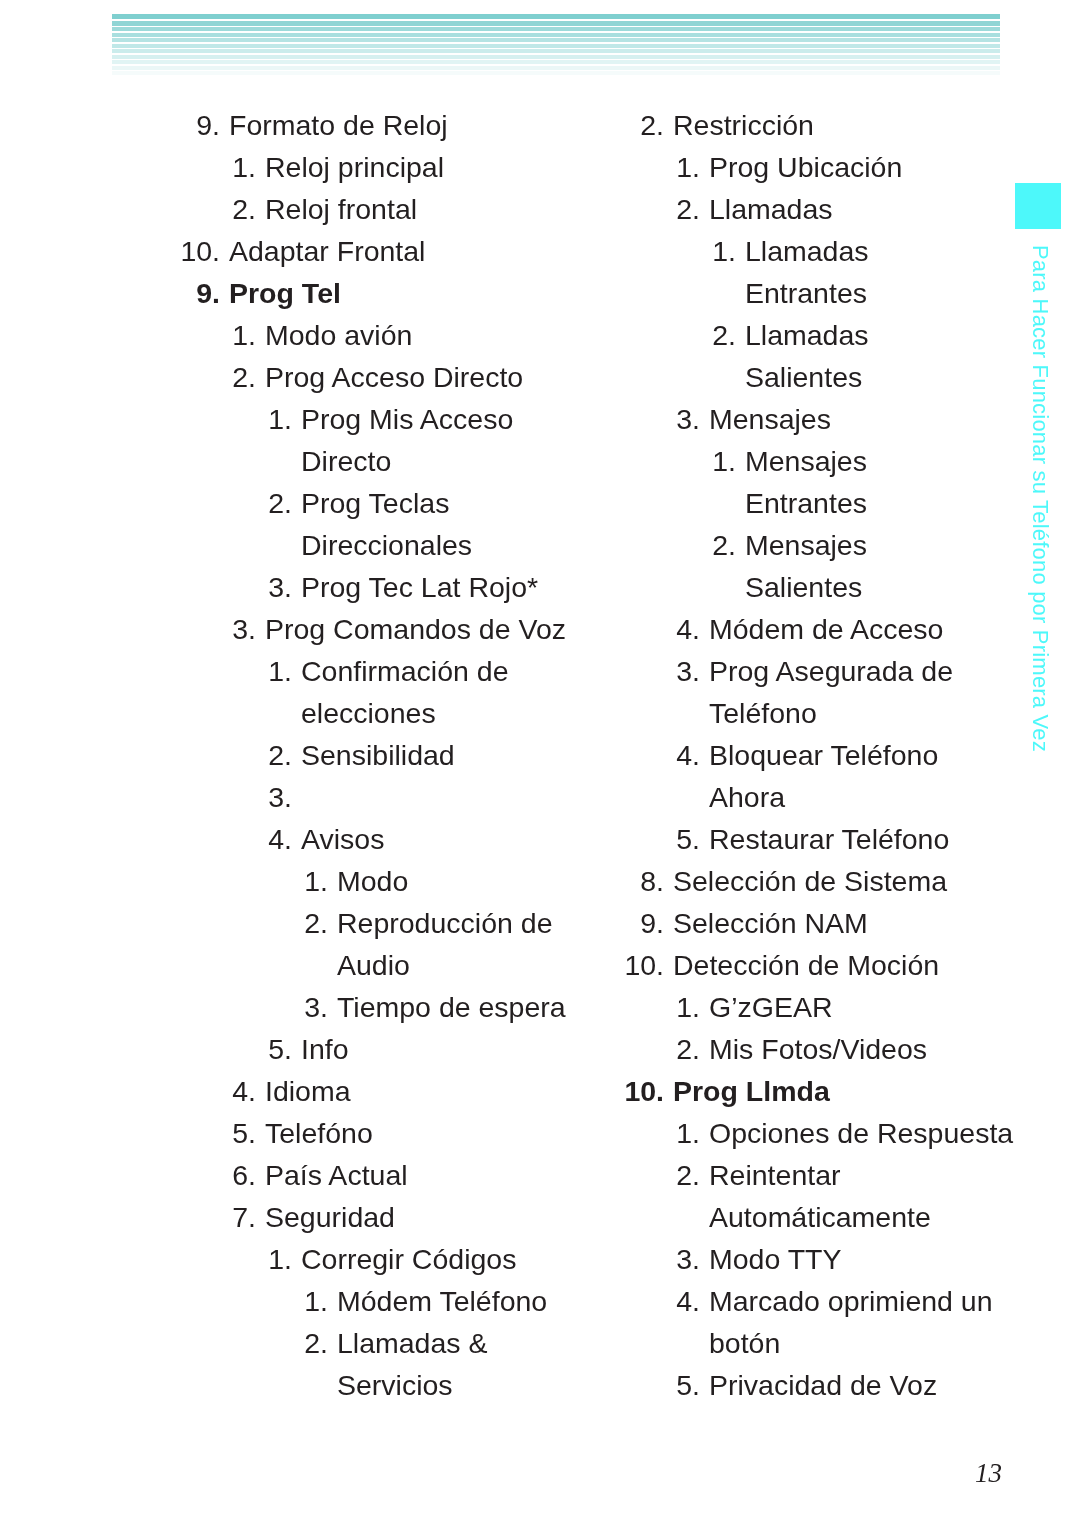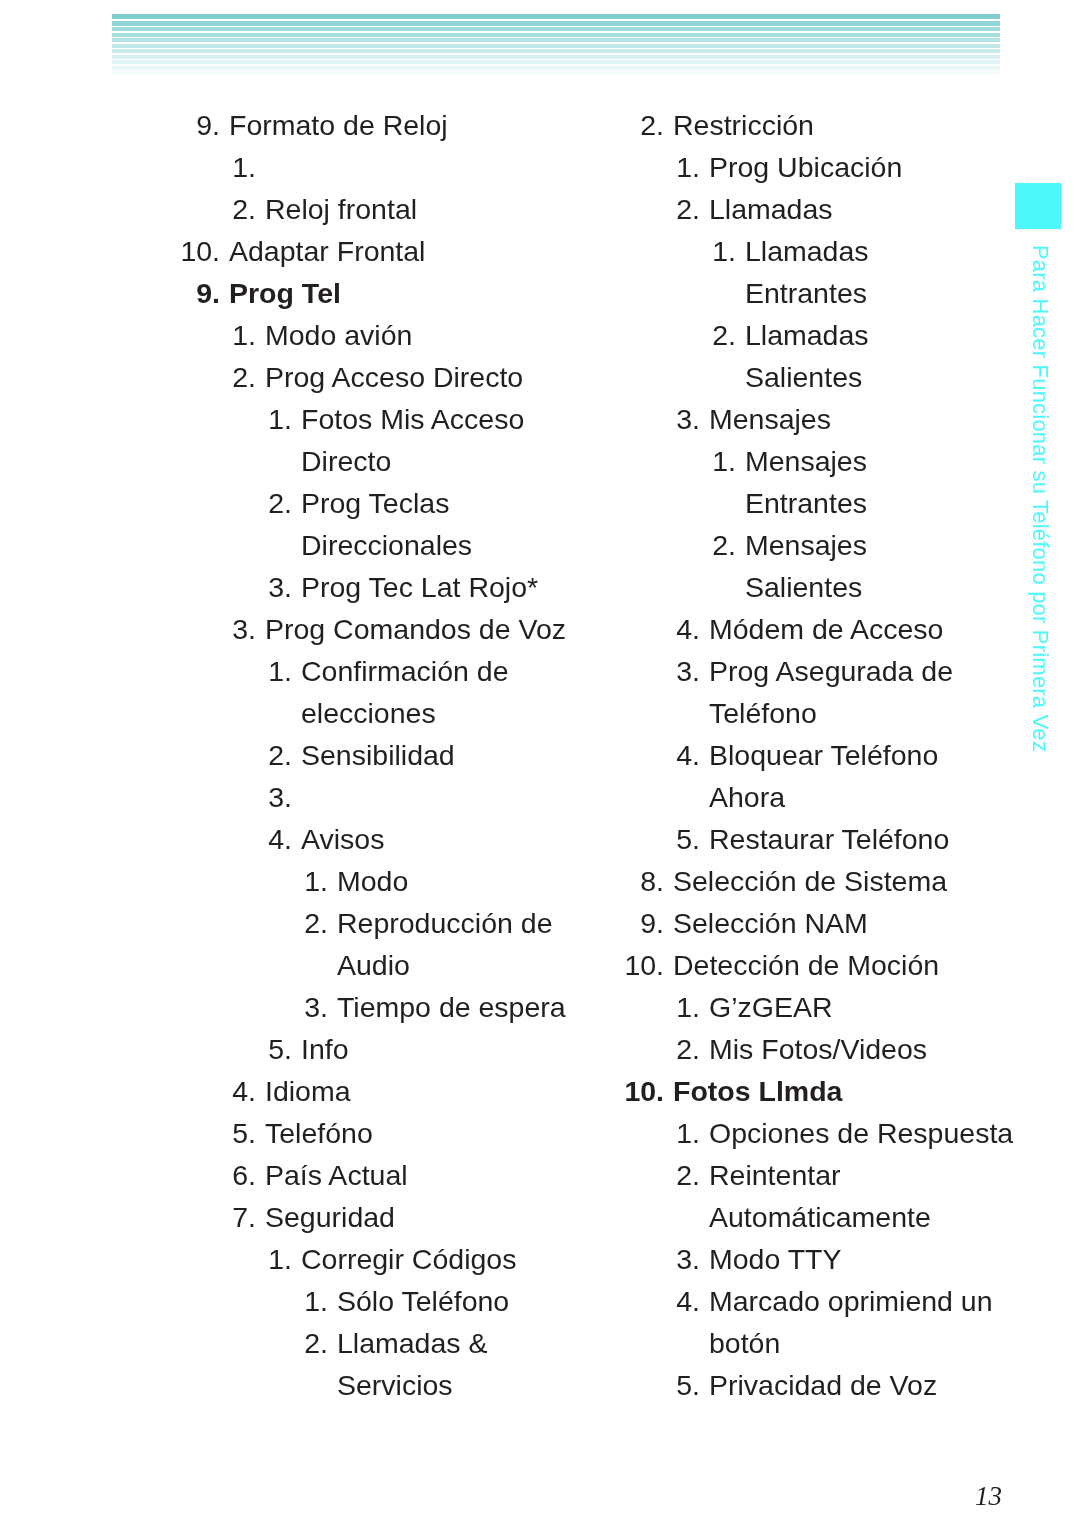--- a/index.html
+++ b/index.html
@@ -73,21 +73,21 @@
   .row.bold{font-weight:bold;}
   .row.bold .num{padding-right:9px;}
 
   
   #col-right .d0 .num{width:96px;}
   #col-right .d1 .num{width:132px;}
   #col-right .d2 .num{width:168px;}
 
   
   #page-number{
-    position:absolute;right:78px;bottom:25px;
+    position:absolute;right:78px;bottom:48px;
     font-family:"Liberation Serif","DejaVu Serif",serif;
     font-style:italic;
     font-size:27px;
     color:#231f20;
   }
 </style>
 </head>
 <body>
 
 <div id="header-stripes">
@@ -111,20 +111,21 @@
 </div>
 
 <div id="content">
   <div class="column" id="col-left">
       <div class="row d0">
         <span class="num">9.</span>
         <span class="txt">Formato de Reloj</span>
       </div>
       <div class="row d1">
         <span class="num">1.</span>
+        <span class="txt">Reloj principal</span>
       </div>
       <div class="row d1">
         <span class="num">2.</span>
         <span class="txt">Reloj frontal</span>
       </div>
       <div class="row d0">
         <span class="num">10.</span>
         <span class="txt">Adaptar Frontal</span>
       </div>
       <div class="row d0 bold">
@@ -134,21 +135,21 @@
       <div class="row d1">
         <span class="num">1.</span>
         <span class="txt">Modo avión</span>
       </div>
       <div class="row d1">
         <span class="num">2.</span>
         <span class="txt">Prog Acceso Directo</span>
       </div>
       <div class="row d2">
         <span class="num">1.</span>
-        <span class="txt">Fotos Mis Acceso</span>
+        <span class="txt">Prog Mis Acceso</span>
       </div>
       <div class="row d2 cont">
         <span class="num"></span>
         <span class="txt">Directo</span>
       </div>
       <div class="row d2">
         <span class="num">2.</span>
         <span class="txt">Prog Teclas</span>
       </div>
       <div class="row d2 cont">
@@ -217,21 +218,21 @@
       <div class="row d1">
         <span class="num">7.</span>
         <span class="txt">Seguridad</span>
       </div>
       <div class="row d2">
         <span class="num">1.</span>
         <span class="txt">Corregir Códigos</span>
       </div>
       <div class="row d3">
         <span class="num">1.</span>
-        <span class="txt">Sólo Teléfono</span>
+        <span class="txt">Módem Teléfono</span>
       </div>
       <div class="row d3">
         <span class="num">2.</span>
         <span class="txt">Llamadas &amp;</span>
       </div>
       <div class="row d3 cont">
         <span class="num"></span>
         <span class="txt">Servicios</span>
       </div>
     </div>
@@ -323,21 +324,21 @@
       <div class="row d1">
         <span class="num">1.</span>
         <span class="txt">G’zGEAR</span>
       </div>
       <div class="row d1">
         <span class="num">2.</span>
         <span class="txt">Mis Fotos/Videos</span>
       </div>
       <div class="row d0 bold">
         <span class="num">10.</span>
-        <span class="txt">Fotos Llmda</span>
+        <span class="txt">Prog Llmda</span>
       </div>
       <div class="row d1">
         <span class="num">1.</span>
         <span class="txt">Opciones de Respuesta</span>
       </div>
       <div class="row d1">
         <span class="num">2.</span>
         <span class="txt">Reintentar</span>
       </div>
       <div class="row d1 cont">

